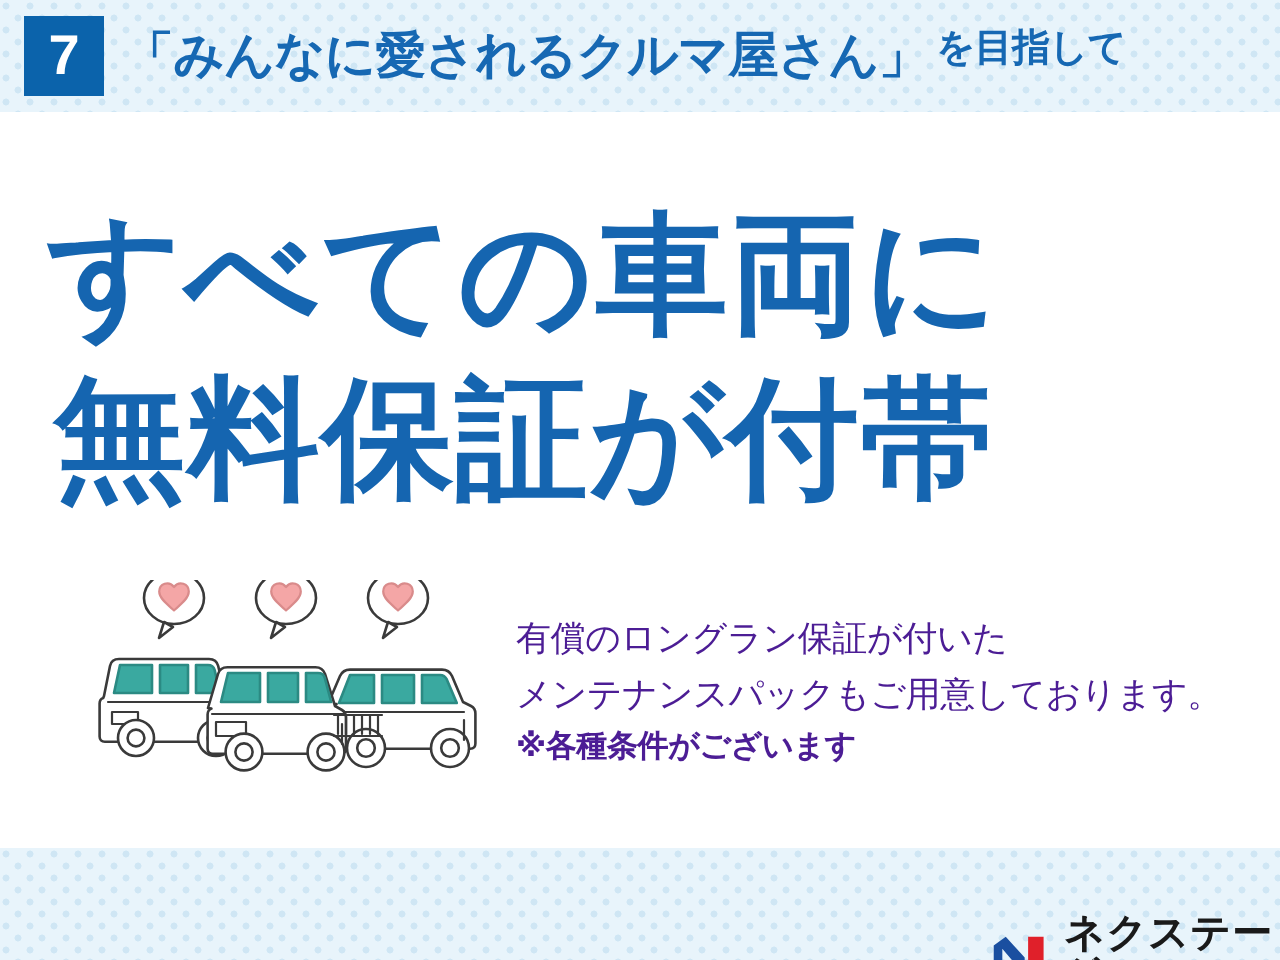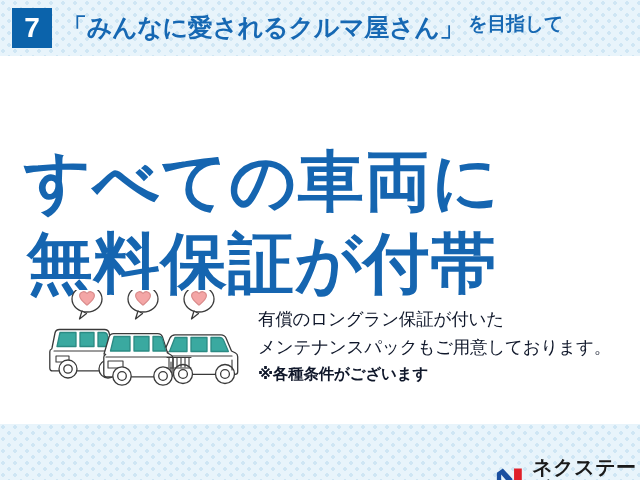--- a/index.html
+++ b/index.html
@@ -68,21 +68,20 @@
   }
 
   
   #headline {
     position: absolute;
     left: 0;
     top: 96px;
     width: 524px;
     text-align: center;
     color: #1565b0;
-    margin-top: 44px;
   }
   .headline-line {
     display: block;
     font-size: 66px;
     font-weight: bold;
     line-height: 82px;
     letter-spacing: 1px;
   }
 
   
@@ -94,21 +93,21 @@
     height: 105px;
   }
   #illustration svg { display: block; }
 
   
   #body-copy {
     position: absolute;
     left: 258px;
     top: 305px;
     width: 372px;
-    color: #0f172a;
+    color: #4c1d95;
   }
   .body-line {
     display: block;
     font-size: 17.5px;
     line-height: 28px;
     letter-spacing: -0.2px;
     white-space: nowrap;
   }
   .body-line.note {
     font-size: 15.5px;

